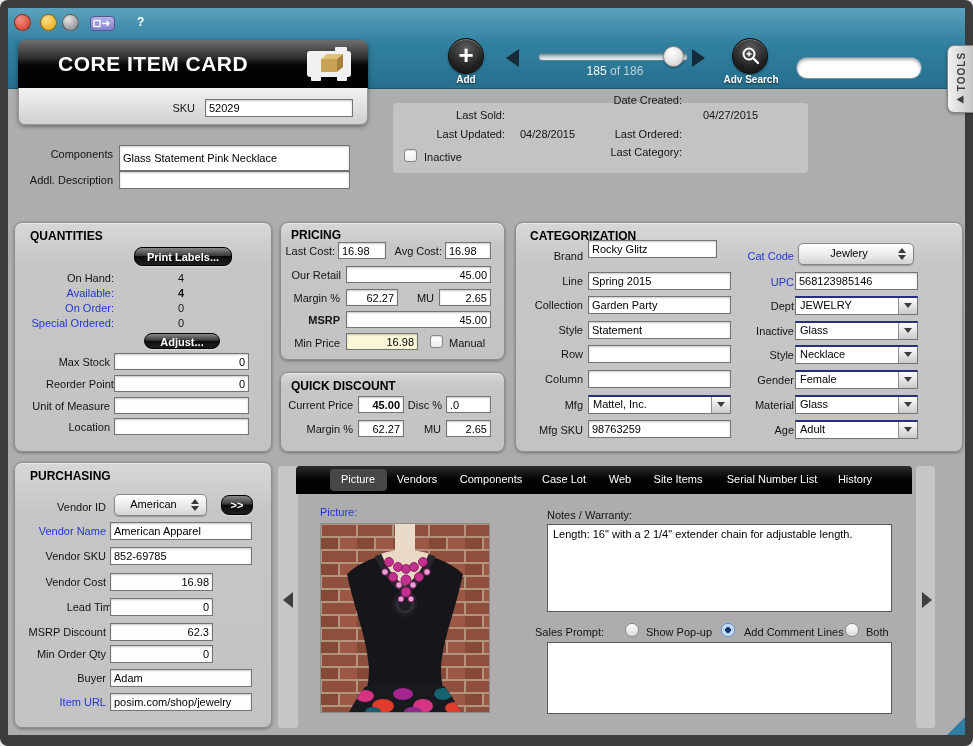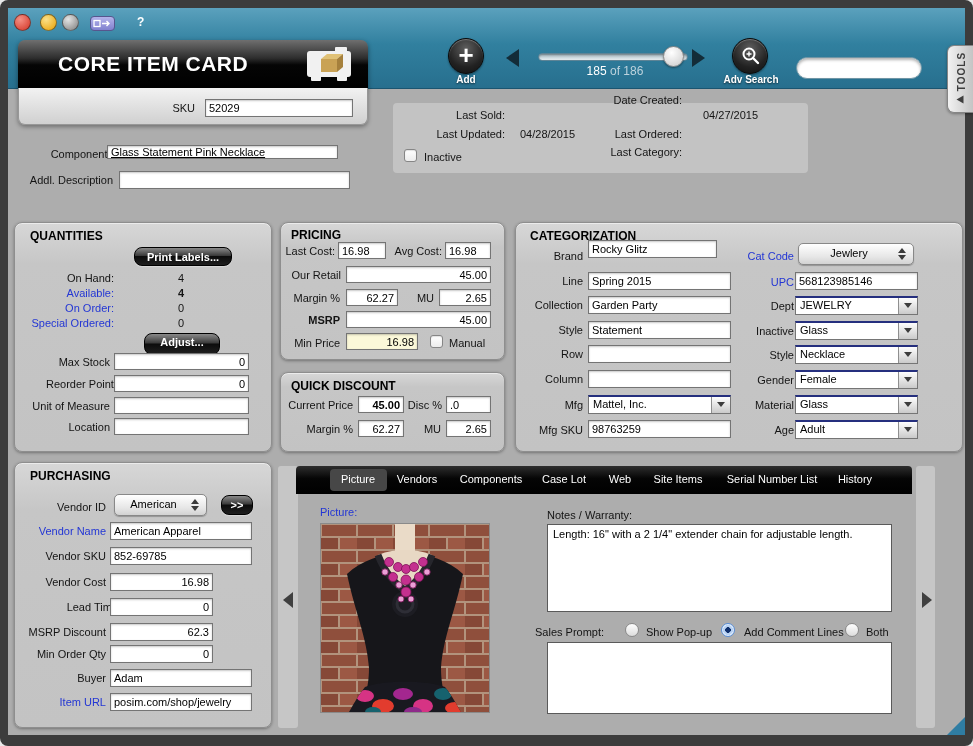--- a/index.html
+++ b/index.html
@@ -84,21 +84,21 @@
       <rect x="14" y="13" width="16" height="13" fill="#c9a255"></rect>
       <polygon points="30,13 36,8 36,21 30,26" fill="#a5803c"></polygon>
     </svg>
   </div>
 
   <div style="position:absolute;left:18px;top:88px;width:350px;height:37px;border:1px solid #979797;border-top:none;border-radius:0 0 7px 7px;background:linear-gradient(#f2f2f2,#d0d0d0);box-shadow:0 2px 4px rgba(0,0,0,.35);"></div>
   <div class="L" style="left:130px;top:102px;width:65px;">SKU</div>
   <input class="tf" style="left: 205px; top: 99px; width: 148px; height: 18px;" value="52029">
 
   <div class="L" style="left:10px;top:148px;width:103px;">Components</div>
-  <input class="tf" style="left: 107px; top: 145px; width: 231px; height: 14px; text-decoration: underline;" value="Glass Statement Pink Necklace">
+  <input class="tf" style="left: 119px; top: 145px; width: 231px; height: 26px;" value="Glass Statement Pink Necklace">
   <div class="L" style="left:10px;top:174px;width:103px;">Addl. Description</div>
   <input class="tf" style="left: 119px; top: 171px; width: 231px; height: 18px;" value="">
 
   <div style="position:absolute;left:393px;top:103px;width:415px;height:70px;background:#c3c3c3;border-radius:4px;"></div>
   <div class="L" style="left:405px;top:109px;width:100px;">Last Sold:</div>
   <div class="V" style="left:520px;top:109px;"></div>
   <div class="L" style="left:405px;top:128px;width:100px;">Last Updated:</div>
   <div class="V" style="left:520px;top:128px;">04/28/2015</div>
   <div class="chk" style="left:404px;top:149px;"></div>
   <div class="V" style="left:424px;top:151px;">Inactive</div>
@@ -113,21 +113,21 @@
   <div class="pt" style="left:30px;top:229px;">QUANTITIES</div>
   <div class="btnD" style="left:134px;top:247px;width:98px;height:19px;line-height:18px;">Print Labels...</div>
   <div class="L" style="left:10px;top:272px;width:104px;">On Hand:</div>
   <div class="V" style="left:150px;top:272px;width:62px;text-align:center;">4</div>
   <div class="L blue" style="left:10px;top:287px;width:104px;">Available:</div>
   <div class="V" style="left:150px;top:287px;width:62px;text-align:center;font-weight:bold;">4</div>
   <div class="L blue" style="left:10px;top:302px;width:104px;">On Order:</div>
   <div class="V" style="left:150px;top:302px;width:62px;text-align:center;">0</div>
   <div class="L blue" style="left:10px;top:317px;width:104px;">Special Ordered:</div>
   <div class="V" style="left:150px;top:317px;width:62px;text-align:center;">0</div>
-  <div class="btnD" style="left:144px;top:333px;width:76px;height:22px;line-height:17px;">Adjust...</div>
+  <div class="btnD" style="left:144px;top:333px;width:76px;height:16px;line-height:17px;">Adjust...</div>
   <div class="L" style="left:8px;top:356px;width:102px;">Max Stock</div>
   <input class="tf r" style="left: 114px; top: 353px; width: 135px; height: 17px;" value="0">
   <div class="L" style="left:8px;top:378px;width:102px;padding-left:38px;">Reorder Point</div>
   <input class="tf r" style="left: 114px; top: 375px; width: 135px; height: 17px;" value="0">
   <div class="L" style="left:8px;top:400px;width:102px;">Unit of Measure</div>
   <input class="tf" style="left: 114px; top: 397px; width: 135px; height: 17px;" value="">
   <div class="L" style="left:8px;top:421px;width:102px;">Location</div>
   <input class="tf" style="left: 114px; top: 418px; width: 135px; height: 17px;" value="">
 
   <div class="panel" style="left:280px;top:222px;width:225px;height:138px;"></div>

